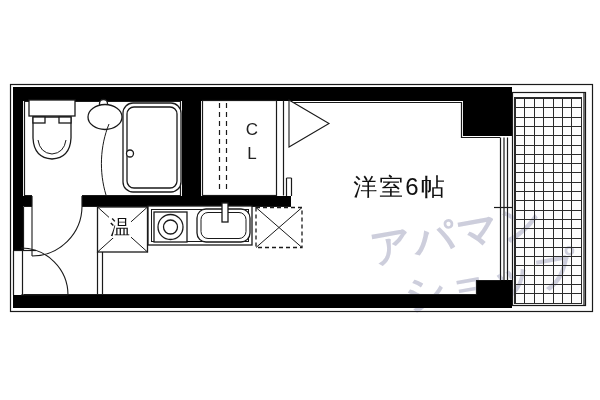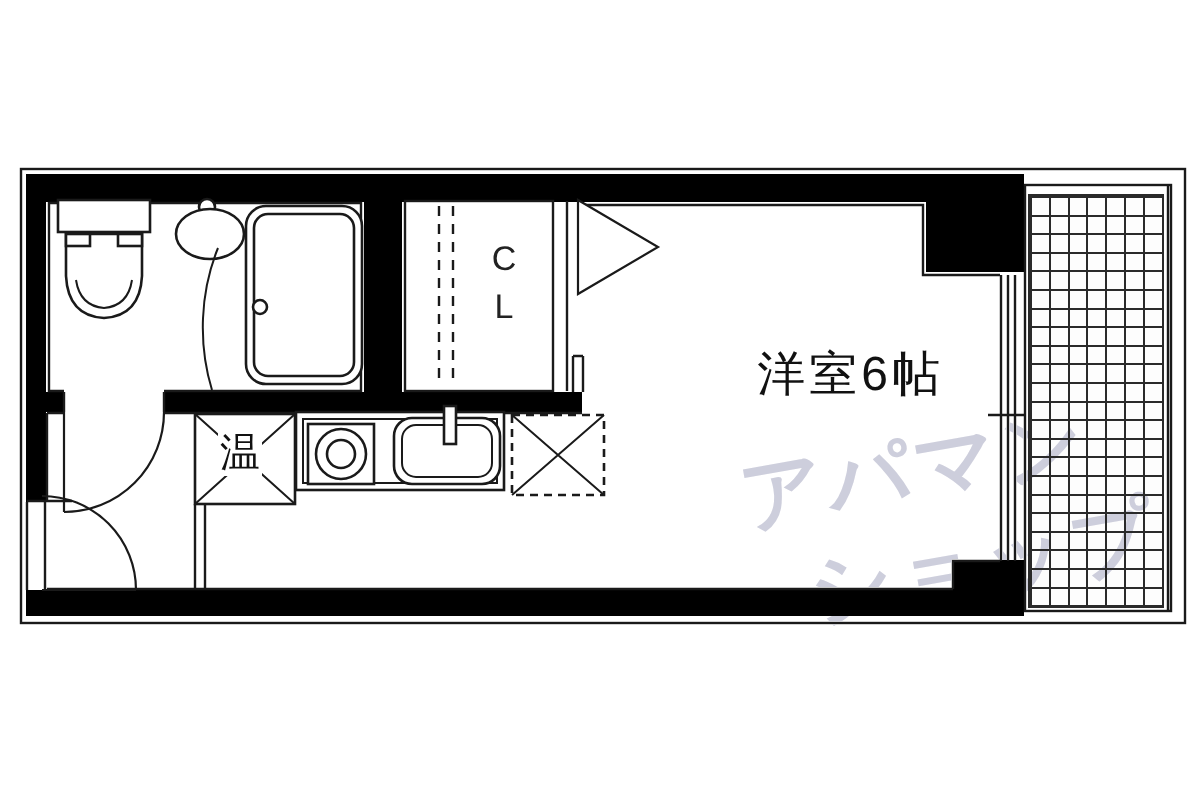--- a/index.html
+++ b/index.html
@@ -5,21 +5,21 @@
   html,body{margin:0;padding:0;background:#fff;}
   .stage{position:relative;width:600px;height:400px;background:#ffffff;overflow:hidden;
          font-family:"Liberation Sans","DejaVu Sans",sans-serif;}
   .plan-svg{position:absolute;left:0;top:0;}
   .balcony-grid{position:absolute;left:514px;top:97px;width:66px;height:205px;
     border:1px solid #2a2a2a;background-color:#fdfdfd;
     background-image:
       repeating-linear-gradient(to right,#2a2a2a 0 1px,transparent 1px 9.4px),
       repeating-linear-gradient(to bottom,#2a2a2a 0 1px,transparent 1px 9.3px);}
   .label{position:absolute;color:#111;}
-  .room-label{left:328px;top:171px;width:144px;text-align:right;
+  .room-label{left:328px;top:171px;width:144px;text-align:center;
     font-size:24px;letter-spacing:2px;white-space:nowrap;}
   .cl-label{left:240px;top:118px;width:24px;text-align:center;
     font-size:17px;line-height:24px;color:#222;}
   .cl-label div{height:24px;}
   .onsui-label{left:109px;top:216px;font-size:20px;background:#fff;
     padding:0 1px;color:#111;line-height:22px;}
   .watermark{position:absolute;left:366px;top:224px;transform:rotate(-10deg);
     transform-origin:left top;color:#c9cad9;mix-blend-mode:darken;opacity:.92;
     font-weight:bold;font-size:41px;line-height:52px;letter-spacing:2px;
     white-space:nowrap;pointer-events:none;}

